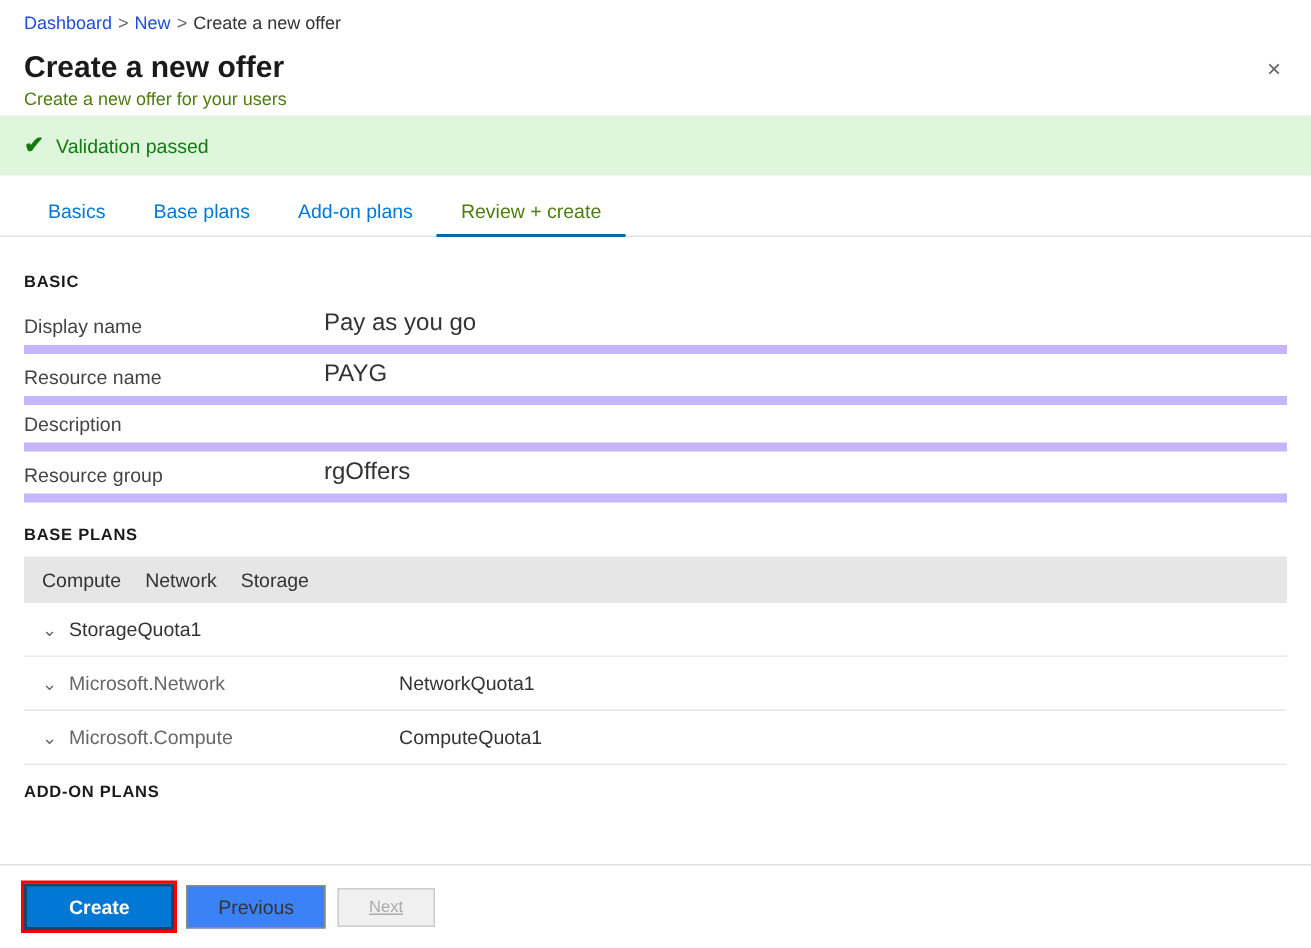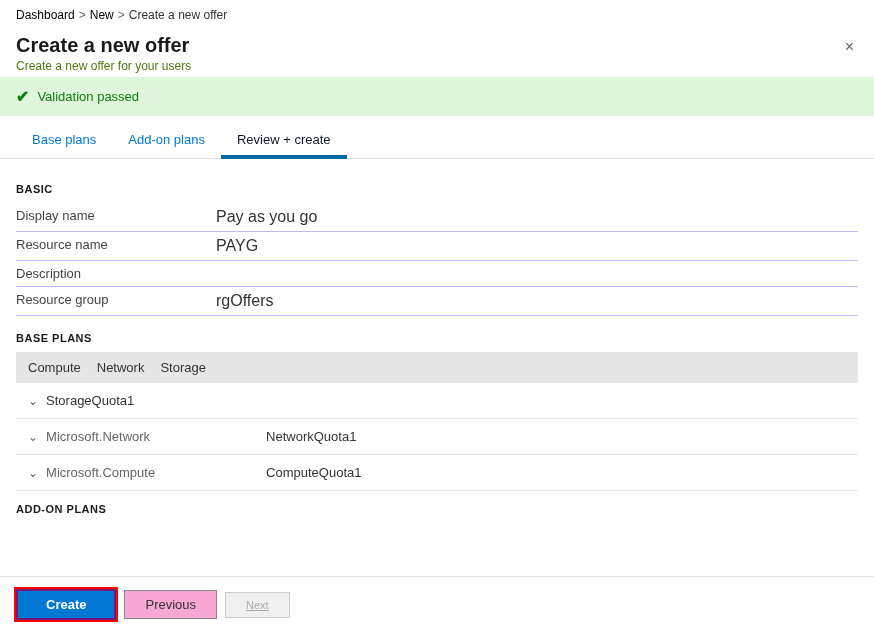--- a/index.html
+++ b/index.html
@@ -75,41 +75,42 @@
     }
     .tab {
       padding: 8px 16px;
       cursor: pointer;
       font-size: 13px;
       color: #0078d4;
       border-bottom: 2px solid transparent;
       margin-bottom: -1px;
     }
     .tab.active {
-      color: #0f172a;
-      border-bottom: 4px solid #0369a1;
+      color: #4d7c0f;
+      border-bottom: 2px solid #0369a1;
       font-weight: 500;
     }
     .content {
       padding: 16px 16px;
       height: calc(632px - 195px);
       overflow-y: auto;
     }
     .section-title {
       font-size: 11px;
       font-weight: 700;
       letter-spacing: 0.5px;
       color: #1a1a1a;
       margin-bottom: 8px;
       margin-top: 8px;
     }
     .field-row {
       display: flex;
       padding: 5px 0;
-      border-bottom: 1px solid #c4b5fd;
+      border-bottom: 6px solid #c4b5fd;
+      align-items: flex-end;
     }
     .field-label {
       width: 200px;
       color: #444;
       font-size: 13px;
     }
     .field-value {
       color: #333;
       font-size: 16px;
     }
@@ -153,46 +154,46 @@
       display: flex;
       align-items: center;
       padding: 12px 16px;
       border-top: 1px solid #e0e0e0;
       background: #fff;
       gap: 8px;
     }
     .btn-create {
       background: #0078d4;
       color: #fff;
-      border: 2px solid #701a75;
+      border: 2px solid #0c4a6e;
       padding: 6px 28px;
       cursor: pointer;
       font-size: 13px;
       font-weight: 600;
       outline: 2px solid #ff0000;
     }
     .btn-secondary {
-      background: #f9a8d4;
+      background: #3b82f6;
       color: #333;
       border: 1px solid #8a8a8a;
       padding: 6px 20px;
       cursor: pointer;
       font-size: 13px;
     }
     .btn-disabled {
       background: #f0f0f0;
       color: #aaa;
       border: 1px solid #ccc;
       padding: 6px 20px;
       cursor: default;
       font-size: 11px;
       text-decoration: underline;
     }
     a.breadcrumb-link {
-      color: #000000;
+      color: #1d4ed8;
       text-decoration: none;
       cursor: pointer;
     }
   </style>
 </head>
 <body>
 
 <div class="breadcrumb">
   <a class="breadcrumb-link">Dashboard</a>
   <span class="sep">&gt;</span>
@@ -208,20 +209,21 @@
   </div>
   <button class="close-btn">×</button>
 </div>
 
 <div class="validation-banner">
   <span class="check-icon">✔</span>
   <span>Validation passed</span>
 </div>
 
 <div class="tabs">
+  <div class="tab">Basics</div>
   <div class="tab">Base plans</div>
   <div class="tab">Add-on plans</div>
   <div class="tab active">Review + create</div>
 </div>
 
 <div class="content">
 
   <div class="section-title">BASIC</div>
 
   <div class="field-row">

